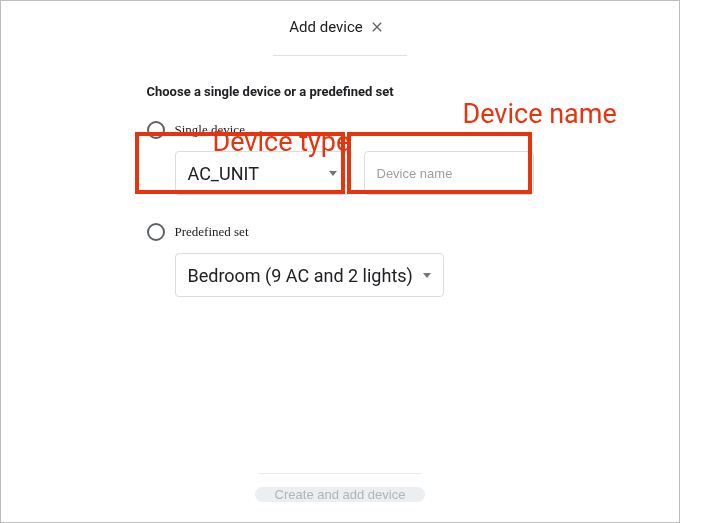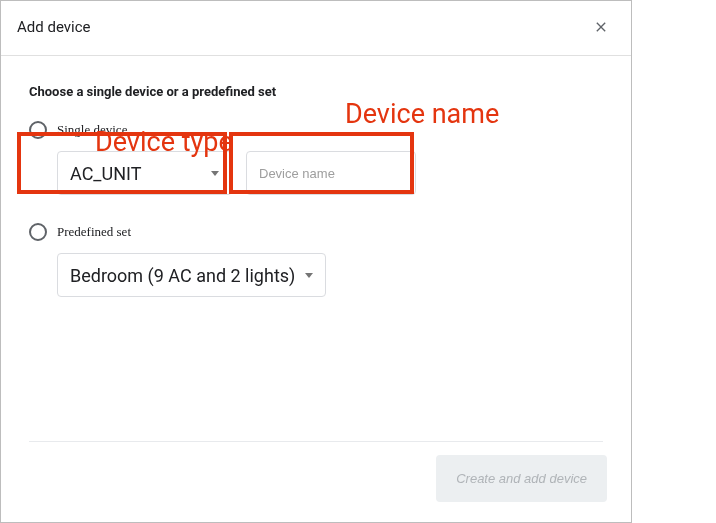--- a/index.html
+++ b/index.html
@@ -4,26 +4,27 @@
 <style>
   * { box-sizing: border-box; margin: 0; padding: 0; }
   body {
     font-family: Roboto, Arial, sans-serif;
     background: #fff;
     width: 716px;
     height: 523px;
     position: relative;
   }
   .dialog {
-    width: 632px;
+    width: 680px;
     height: 523px;
     border: 1px solid #bdbdbd;
     position: relative;
     display: flex;
     flex-direction: column;
+    align-items: center;
   }
   .dialog-header {
     display: flex;
     align-items: center;
     justify-content: space-between;
     padding: 12px 16px 14px 16px;
     border-bottom: 1px solid #e0e0e0;
   }
   .dialog-title {
     font-size: 15px;
@@ -122,25 +123,24 @@
   .dialog-footer::before {
     content: "";
     position: absolute;
     left: 28px; right: 28px; top: 0;
     border-top: 1px solid #e8eaed;
   }
   .create-btn {
     background: #eceff1;
     color: #b0b4b8;
     border: none;
-    border-radius: 4px;
-    padding: 16px 20px;
+    border-radius: 13px;
+    padding: 0 20px;
     font-size: 13px;
     cursor: default;
-    font-style: italic;
   }
   
   .annot-box {
     position: absolute;
     border: 4px solid #e4350f;
     pointer-events: none;
   }
   .annot-label {
     position: absolute;
     color: #e4350f;

